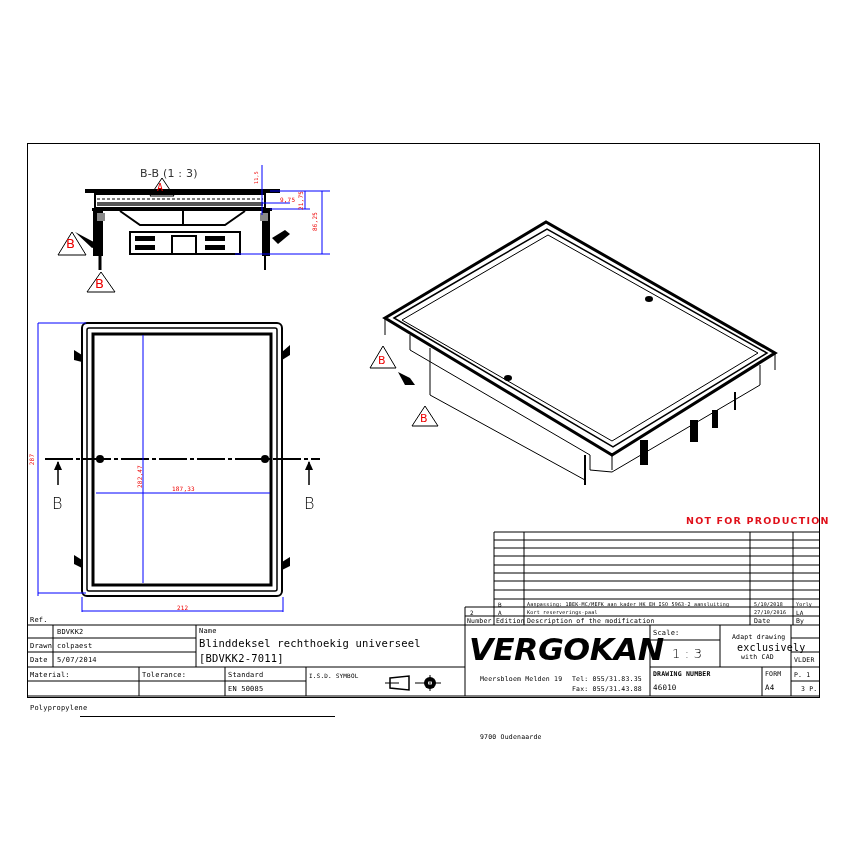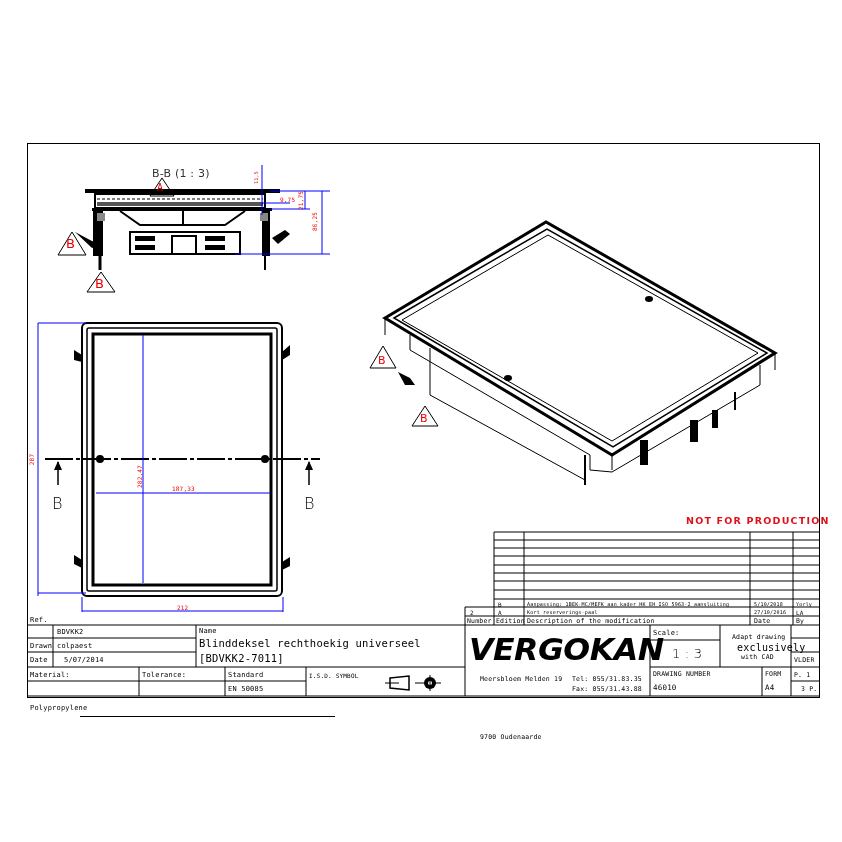--- a/index.html
+++ b/index.html
@@ -11,21 +11,21 @@
   .logo{position:absolute;left:469px;top:631px;font-family:"DejaVu Sans","Liberation Sans",sans-serif;font-weight:900;font-style:italic;font-size:31px;letter-spacing:-0.5px;transform:scaleX(1.02);transform-origin:left top;}
   .underline{position:absolute;left:80px;top:716px;width:255px;border-top:1px solid #000;}
   svg{position:absolute;overflow:visible;}
 </style>
 </head>
 <body>
 
 <div class="sheet"></div>
 
 <div>
-  <div class="t" style="left:152px;top:168px;font-size:11px;line-height:12px;color:#333;font-family:'DejaVu Sans',sans-serif;">B-B (1 : 3)</div>
+  <div class="t" style="left:140px;top:168px;font-size:11px;line-height:12px;color:#333;font-family:'DejaVu Sans',sans-serif;">B-B (1 : 3)</div>
   <svg width="842" height="842" style="left:0;top:0;">
 
     <rect x="85" y="189" width="195" height="4" fill="#000"></rect>
     <rect x="95" y="194" width="170" height="14" fill="none" stroke="#000" stroke-width="2"></rect>
     <line x1="97" y1="199" x2="263" y2="199" stroke="#000" stroke-dasharray="3,2"></line>
     <rect x="97" y="202" width="166" height="4" fill="#555"></rect>
     <rect x="92" y="208" width="180" height="3" fill="#000"></rect>
 
     <polyline points="120,211 140,225 225,225 245,211" fill="none" stroke="#000" stroke-width="2"></polyline>
     <rect x="130" y="232" width="110" height="22" fill="none" stroke="#000" stroke-width="2"></rect>
@@ -193,21 +193,21 @@
       <line x1="791" y1="652" x2="820" y2="652"></line>
       <line x1="791" y1="681" x2="820" y2="681"></line>
     </g>
   </svg>
 
   <div class="t" style="left:30px;top:616px;">Ref.</div>
   <div class="t" style="left:57px;top:628px;">BDVKK2</div>
   <div class="t" style="left:30px;top:642px;">Drawn</div>
   <div class="t" style="left:57px;top:642px;">colpaest</div>
   <div class="t" style="left:30px;top:656px;">Date</div>
-  <div class="t" style="left:64px;top:656px;">5/07/2014</div>
+  <div class="t" style="left:57px;top:656px;">5/07/2014</div>
 
   <div class="t" style="left:199px;top:627px;">Name</div>
   <div class="t" style="left:199px;top:637px;font-size:10.5px;line-height:12px;">Blinddeksel rechthoekig universeel</div>
   <div class="t" style="left:199px;top:652px;font-size:10.5px;line-height:12px;">[BDVKK2-7011]</div>
 
   <div class="t" style="left:30px;top:671px;">Material:</div>
   <div class="t" style="left:30px;top:685px;margin-top:19px;">Polypropylene</div>
   <div class="t" style="left:142px;top:671px;">Tolerance:</div>
   <div class="t" style="left:142px;top:685px;"></div>
   <div class="t" style="left:228px;top:671px;">Standard</div>
@@ -227,21 +227,21 @@
   <div class="t" style="left:480px;top:685px;font-size:6.5px;margin-top:48px;">9700 Oudenaarde</div>
   <div class="t" style="left:572px;top:675px;font-size:6.5px;">Tel: 055/31.83.35</div>
   <div class="t" style="left:572px;top:685px;font-size:6.5px;">Fax: 055/31.43.88</div>
 
   <div class="t" style="left:653px;top:629px;">Scale:</div>
   <div class="t" style="left:672px;top:647px;font-size:13px;line-height:14px;font-family:'DejaVu Sans',sans-serif;font-weight:200;">1 : 3</div>
   <div class="t" style="left:732px;top:633px;font-size:6.5px;">Adapt drawing</div>
   <div class="t" style="left:737px;top:643px;font-size:10px;">exclusively</div>
   <div class="t" style="left:741px;top:653px;font-size:6.5px;">with CAD</div>
 
-  <div class="t" style="left:653px;top:670px;font-size:6.5px;">DRAWING NUMBER</div>
+  <div class="t" style="left:653px;top:670px;font-size:6.5px;font-weight:bold;">DRAWING NUMBER</div>
   <div class="t" style="left:653px;top:683px;font-size:7.5px;">46010</div>
   <div class="t" style="left:765px;top:670px;font-size:6.5px;">FORM</div>
   <div class="t" style="left:765px;top:683px;font-size:7.5px;">A4</div>
   <div class="t" style="left:794px;top:656px;font-size:6.5px;">VLDER</div>
   <div class="t" style="left:794px;top:671px;font-size:6.5px;">P. 1</div>
   <div class="t" style="left:801px;top:685px;font-size:6.5px;">3 P.</div>
 </div>
 
 <div class="underline"></div>
 

